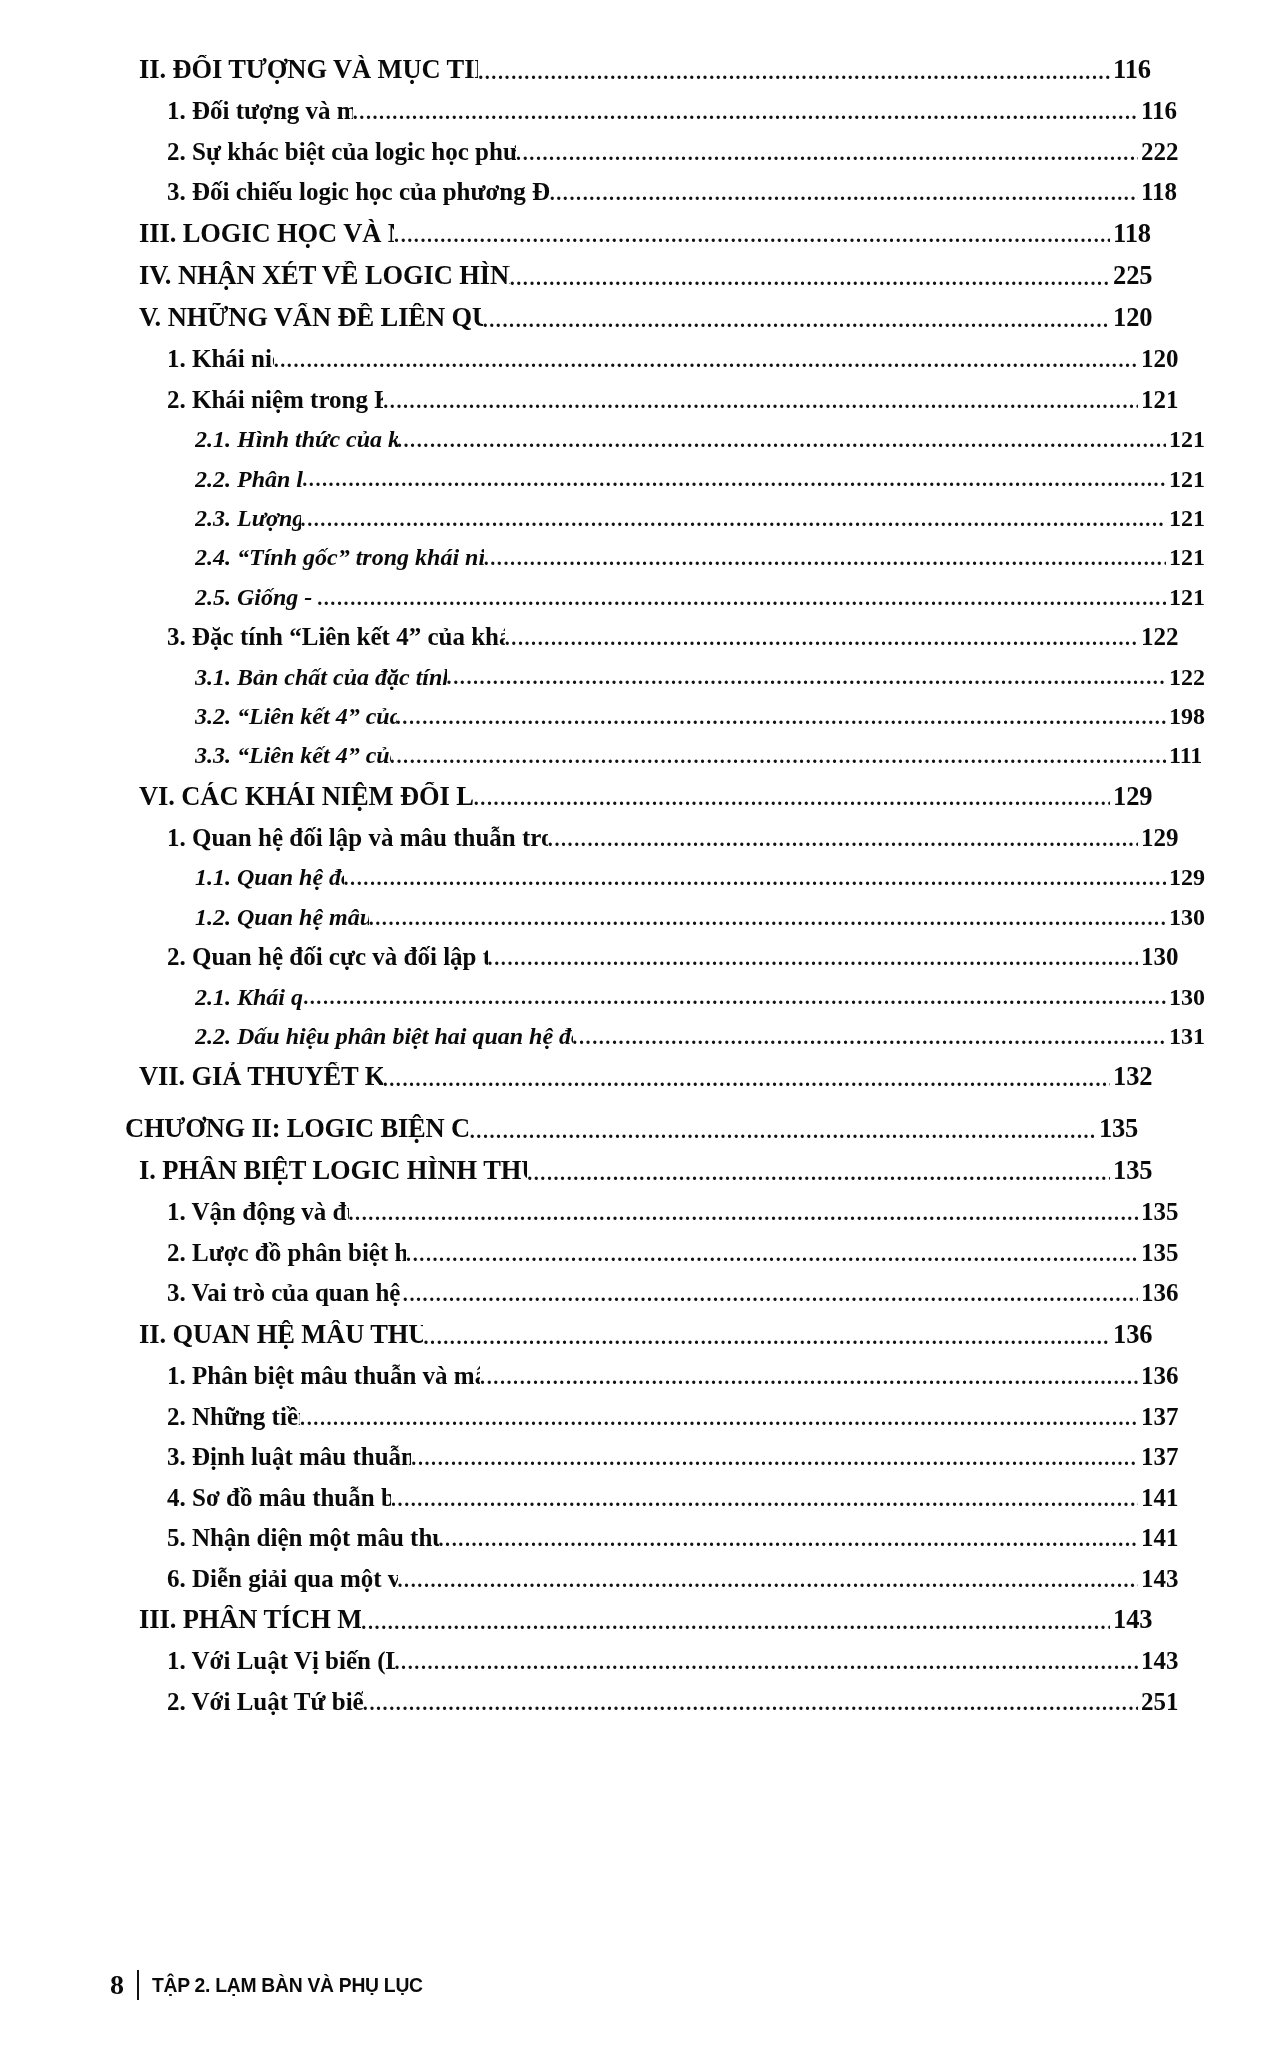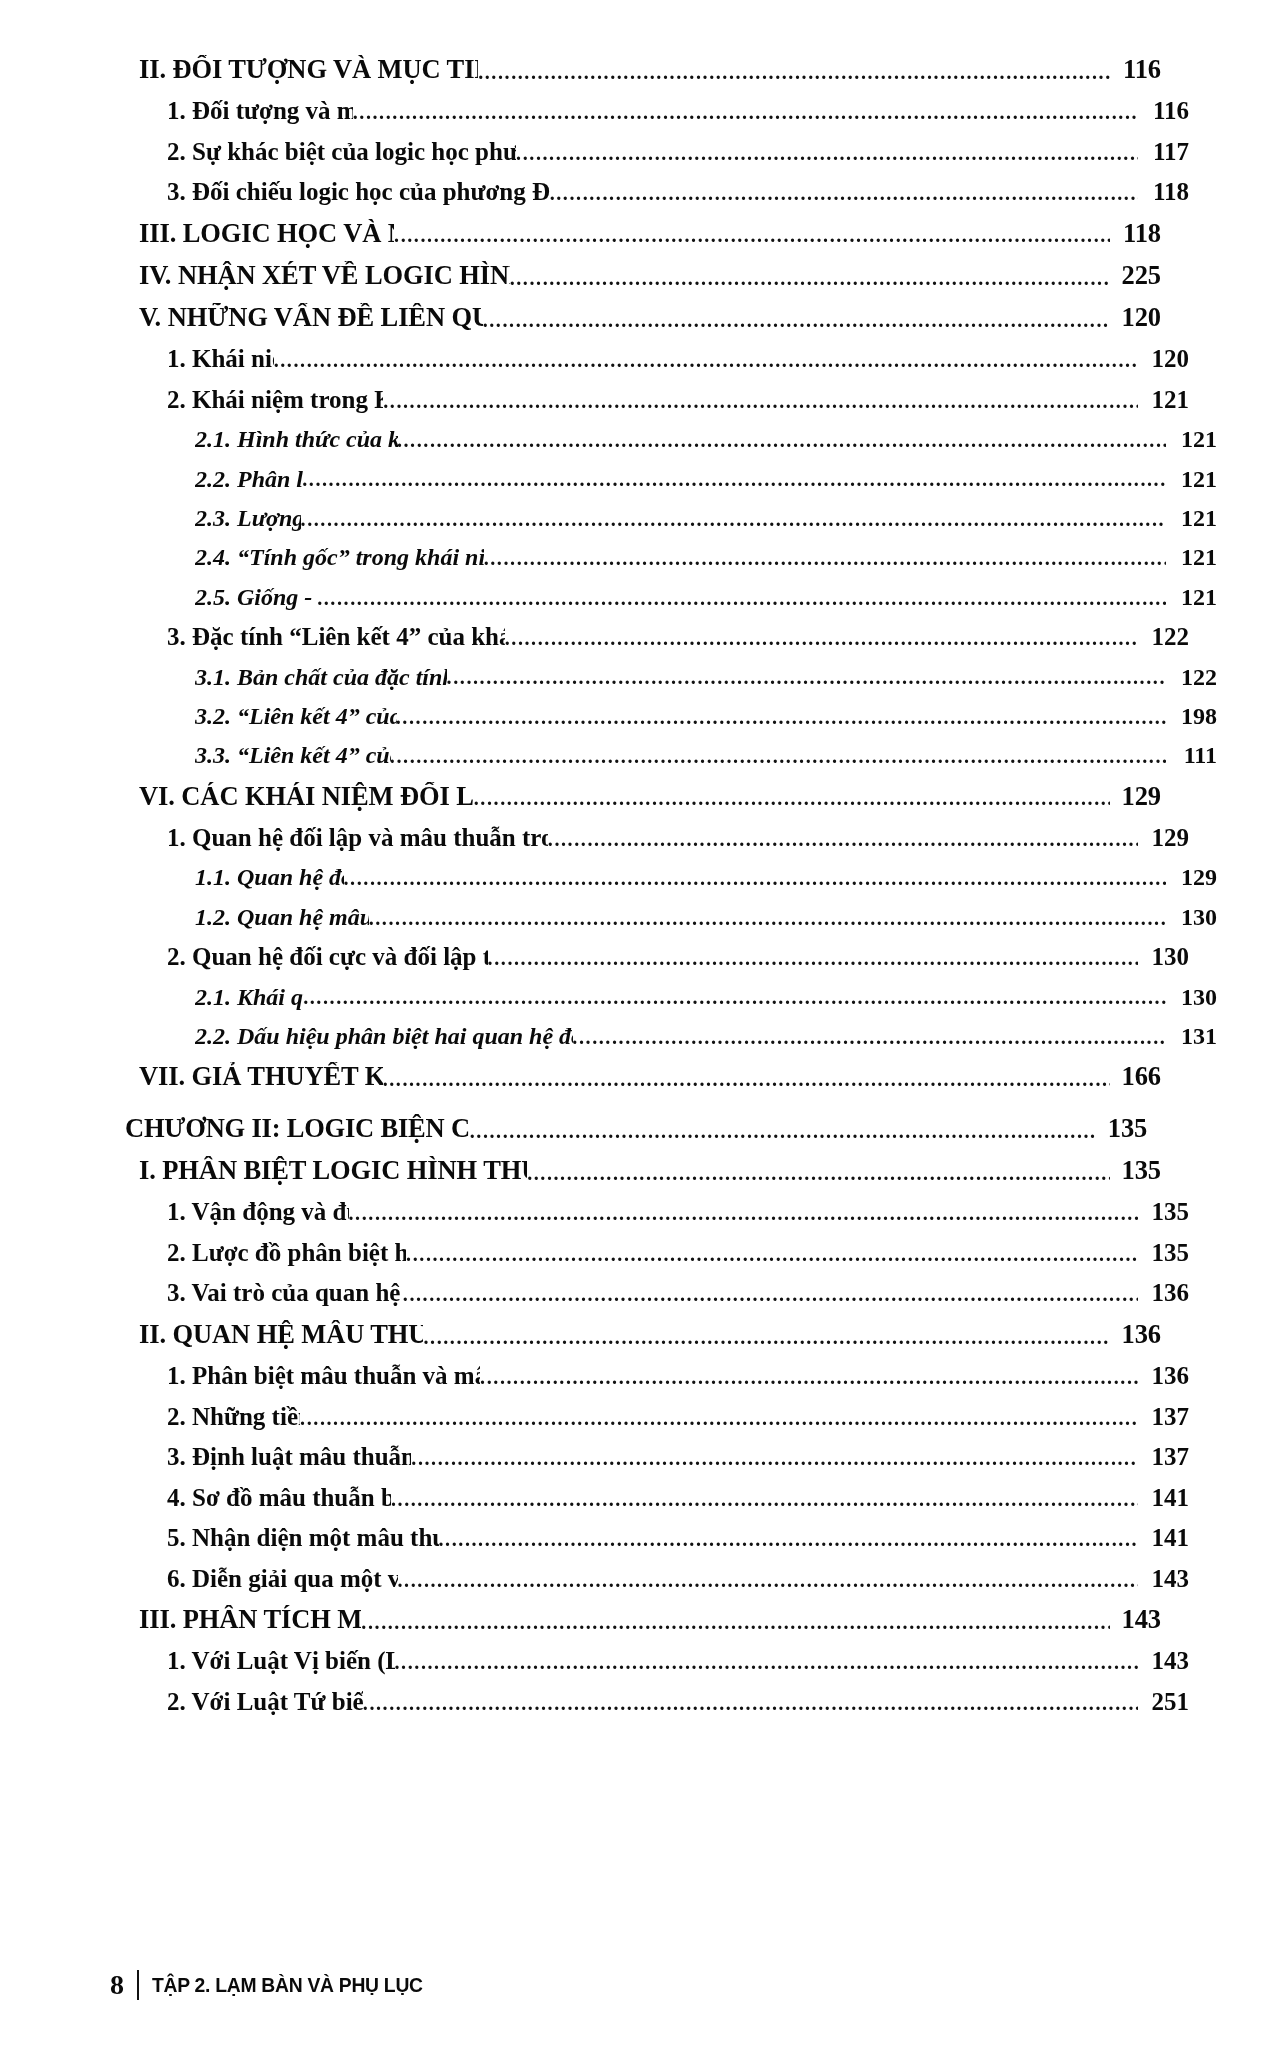--- a/index.html
+++ b/index.html
@@ -42,21 +42,21 @@
     letter-spacing: 1.6px;
     font-weight: 700;
     font-size: 20px;
     line-height: 1;
     position: relative;
     top: -3px;
     color: #111;
   }
   .toc-entry .pageno {
     flex: 0 0 auto;
-    text-align: right;
+    text-align: left;
     min-width: 48px;
     padding-left: 3px;
   }
 
   
   .lvl-roman {
     font-size: 26.5px;
     font-weight: 700;
     letter-spacing: -0.1px;
     font-stretch: condensed;
@@ -129,21 +129,21 @@
         <span class="pageno">116</span>
       </div>
       <div class="toc-entry lvl-num">
         <span class="label">1. Đối tượng và mục tiêu</span>
         <span class="dots">........................................................................................................................................................................</span>
         <span class="pageno">116</span>
       </div>
       <div class="toc-entry lvl-num">
         <span class="label">2. Sự khác biệt của logic học phương Đông và phương Tây</span>
         <span class="dots">........................................................................................................................................................................</span>
-        <span class="pageno">117</span>
+        <span class="pageno">222</span>
       </div>
       <div class="toc-entry lvl-num">
         <span class="label">3. Đối chiếu logic học của phương Đông, phương Tây với Kinh Dịch</span>
         <span class="dots">........................................................................................................................................................................</span>
         <span class="pageno">118</span>
       </div>
       <div class="toc-entry lvl-roman">
         <span class="label">III. LOGIC HỌC VÀ NGÔN NGỮ</span>
         <span class="dots">........................................................................................................................................................................</span>
         <span class="pageno">118</span>
@@ -244,21 +244,21 @@
         <span class="pageno">130</span>
       </div>
       <div class="toc-entry lvl-sub">
         <span class="label">2.2. Dấu hiệu phân biệt hai quan hệ đối cực và đối lập trong Kinh Dịch</span>
         <span class="dots">........................................................................................................................................................................</span>
         <span class="pageno">131</span>
       </div>
       <div class="toc-entry lvl-roman">
         <span class="label">VII. GIẢ THUYẾT KHOA HỌC</span>
         <span class="dots">........................................................................................................................................................................</span>
-        <span class="pageno">166</span>
+        <span class="pageno">132</span>
       </div>
       <div class="toc-entry lvl-chapter gap-before">
         <span class="label">CHƯƠNG II: LOGIC BIỆN CHỨNG PHƯƠNG TÂY</span>
         <span class="dots">........................................................................................................................................................................</span>
         <span class="pageno">135</span>
       </div>
       <div class="toc-entry lvl-roman">
         <span class="label">I. PHÂN BIỆT LOGIC HÌNH THỨC VÀ LOGIC BIỆN CHỨNG</span>
         <span class="dots">........................................................................................................................................................................</span>
         <span class="pageno">135</span>

